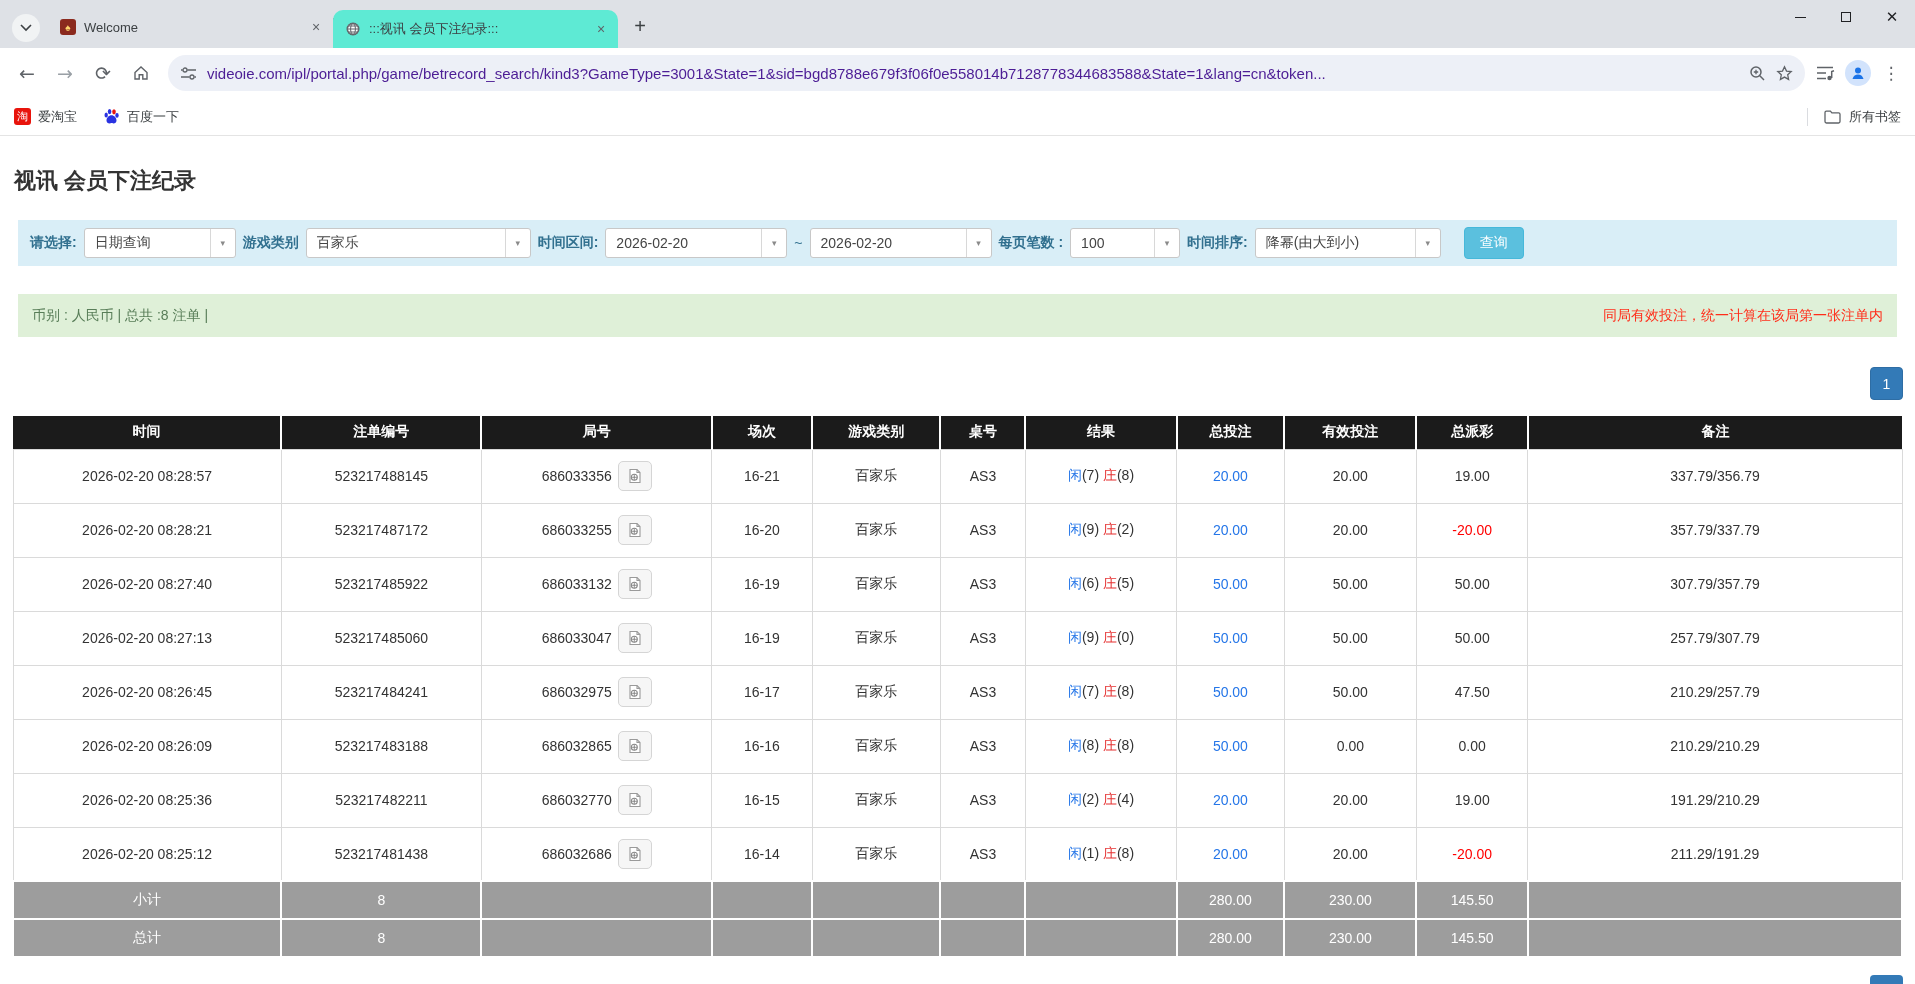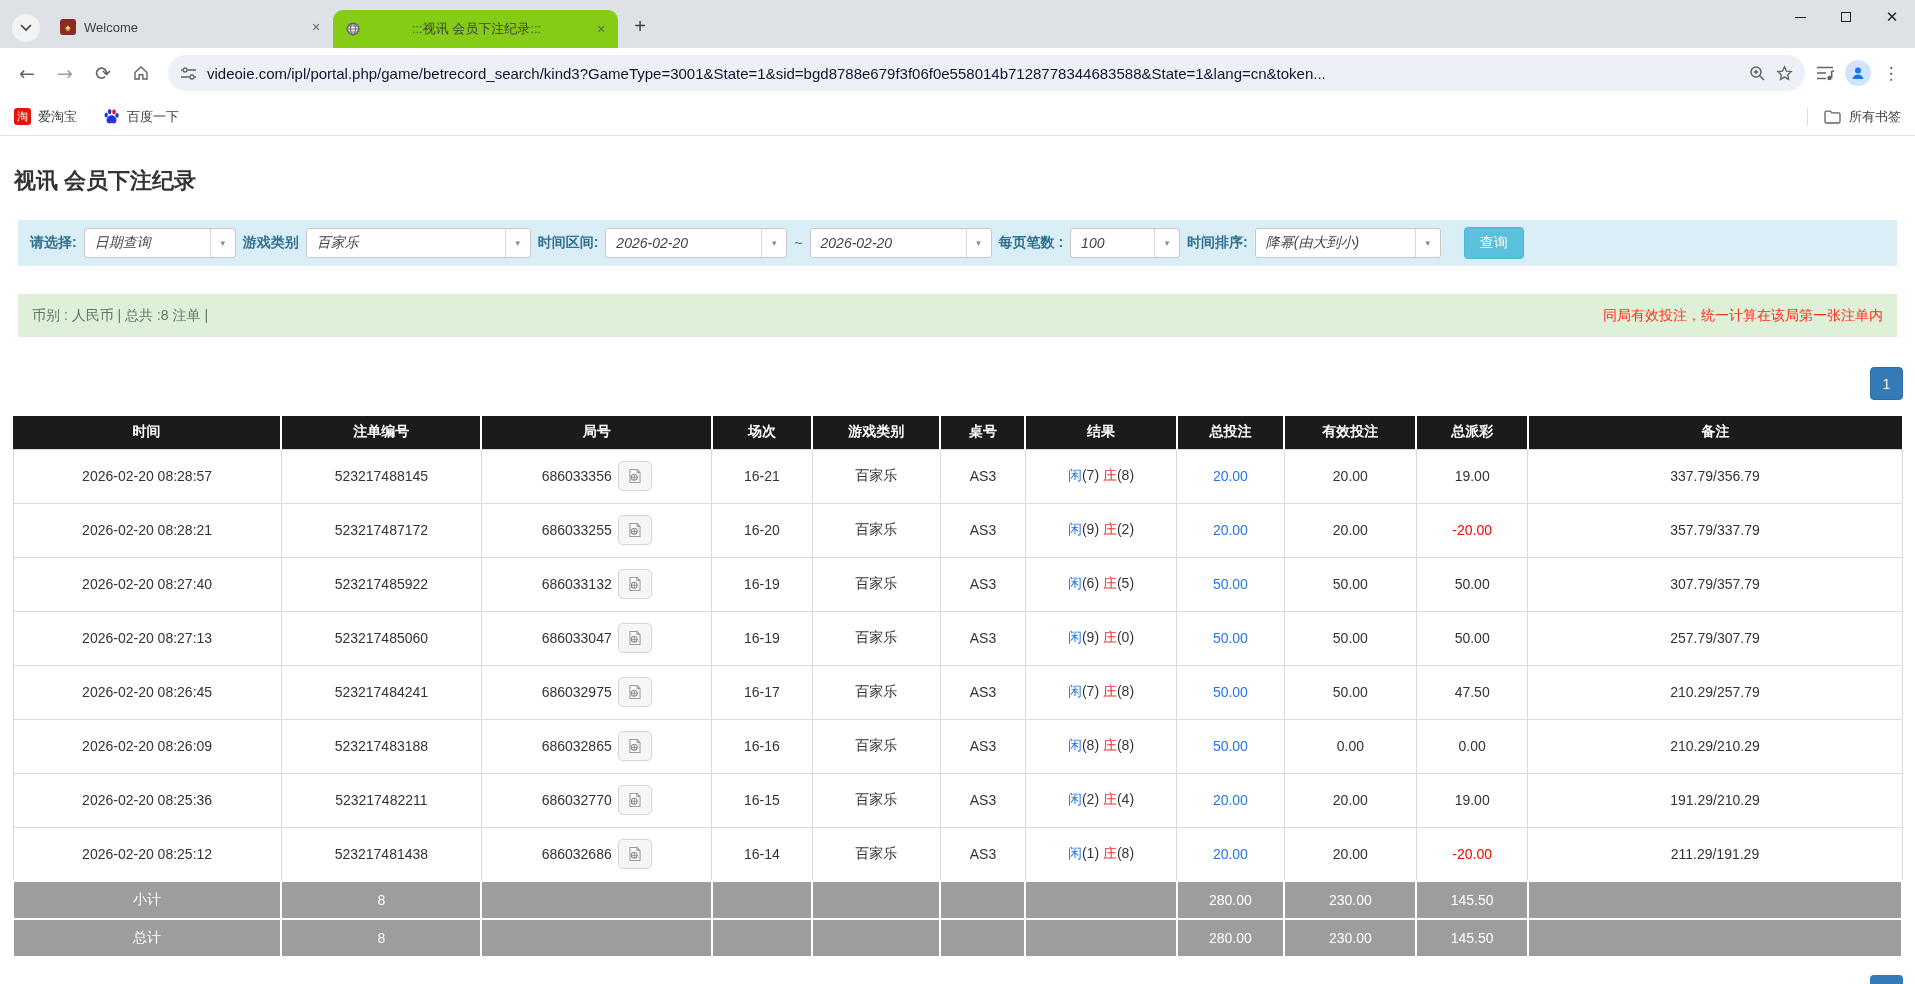--- a/index.html
+++ b/index.html
@@ -5,49 +5,49 @@
   * { margin:0; padding:0; box-sizing:border-box; }
   html,body { width:1915px; height:984px; overflow:hidden; }
   body { font-family:"Liberation Sans", sans-serif; background:#fff; position:relative; }
 
   
   .tabbar { height:48px; background:#dee1e6; display:flex; align-items:flex-end; position:relative; padding-left:8px; }
   .tab-search-btn { width:28px; height:28px; border-radius:14px; background:#f1f3f4; display:flex; align-items:center; justify-content:center; margin:0 8px 6px 4px; cursor:pointer; }
   .tab { width:285px; height:38px; display:flex; align-items:center; gap:8px; padding:0 8px 0 12px; border-radius:10px 10px 0 0; font-size:13px; color:#3c4043; position:relative; }
   .tab.inactive { height:34px; margin-bottom:4px; }
   .tab.inactive:after { content:""; position:absolute; right:-1px; top:8px; height:18px; width:1px; background:#9aa0a6; }
-  .tab.active { background:#84cc16;text-align:center; }
+  .tab.active { background:#5eead4; }
   .tab .tab-title { flex:1; white-space:nowrap; overflow:hidden; }
   .tab-close { width:18px; height:18px; border-radius:50%; display:flex; align-items:center; justify-content:center; color:#5f6368; font-size:14px; cursor:pointer; }
   .newtab-btn { width:28px; height:28px; margin:0 0 8px 8px; display:flex; align-items:center; justify-content:center; font-size:20px; color:#3c4043; cursor:pointer; }
   .favicon { width:16px; height:16px; border-radius:3px; background:#8b2a1e; color:#ffd76e; font-size:10px; display:flex; align-items:center; justify-content:center; flex:0 0 16px; }
   .win-controls { position:absolute; right:0; top:0; height:34px; display:flex; }
   .win-btn { width:46px; height:34px; display:flex; align-items:center; justify-content:center; color:#202124; font-size:15px; cursor:pointer; }
   .win-max-glyph { width:10px; height:10px; border:1px solid #202124; }
   .win-min-glyph { width:11px; height:1px; background:#202124; }
 
   .toolbar { height:50px; background:#fff; display:flex; align-items:center; padding:0 10px; gap:4px; }
   .nav-btn { width:34px; height:34px; border-radius:50%; display:flex; align-items:center; justify-content:center; font-size:19px; color:#5f6368; cursor:pointer; font-family:"DejaVu Sans", sans-serif; }
   .omnibox { flex:1; height:36px; background:#edf0f7; border-radius:18px; display:flex; align-items:center; padding:0 12px; gap:10px; margin:0 6px; }
-  .omnibox .url-text { flex:1; font-size:15px; color:#0f172a; white-space:nowrap; overflow:hidden; }
+  .omnibox .url-text { flex:1; font-size:15px; color:#4c1d95; white-space:nowrap; overflow:hidden; }
   .right-icons { display:flex; align-items:center; gap:10px; padding-right:4px; }
   .avatar { width:26px; height:26px; border-radius:50%; background:#d2e3fc; display:flex; align-items:center; justify-content:center; cursor:pointer; }
   .kebab { font-size:17px; color:#5f6368; cursor:pointer; width:20px; text-align:center; font-family:"DejaVu Sans", sans-serif; }
 
   .bookmarks { height:38px; background:#fff; border-bottom:1px solid #e4e4e4; display:flex; align-items:center; padding:0 14px; font-size:13px; color:#3c4043; }
   .bm-item { display:flex; align-items:center; gap:7px; margin-right:26px; cursor:pointer; }
   .taobao-ico { width:17px; height:17px; background:#e8140c; border-radius:3px; color:#fff; font-size:11px; display:flex; align-items:center; justify-content:center; }
   .bm-right { margin-left:auto; display:flex; align-items:center; gap:8px; border-left:1px solid #dadce0; padding-left:16px; cursor:pointer; }
 
   
   .page-title { font-size:22px; font-weight:700; color:#333; margin:30px 14px 24px; }
 
   .filter-bar { margin:0 18px; height:46px; background:#d9eef7; display:flex; align-items:center; padding:0 12px; gap:7px; font-size:14px; }
   .f-label { color:#31708f; font-weight:bold; white-space:nowrap; }
-  .combo { background:#fff; border:1px solid #c8c8c8; border-radius:3px; height:30px; display:flex; align-items:center; cursor:pointer;font-style:italic; }
+  .combo { background:#fff; border:1px solid #c8c8c8; border-radius:3px; height:30px; display:flex; align-items:center; cursor:pointer; }
   .combo .combo-val { padding:0 10px; color:#444; white-space:nowrap; flex:1; }
   .combo .combo-arrow { width:25px; align-self:stretch; border-left:1px solid #d8d8d8; display:flex; align-items:center; justify-content:center; color:#8a8a8a; font-size:9px; font-family:"DejaVu Sans", sans-serif; }
   .tilde { color:#31708f; }
   .search-btn { background:#5bc0de; border:1px solid #46b8da; color:#fff; height:32px; padding:0 15px; border-radius:4px; font-size:14px; margin-left:16px; cursor:pointer; }
 
   .summary-bar { margin:28px 18px 0; height:43px; background:#dff0d8; display:flex; align-items:center; justify-content:space-between; padding:1px 14px; font-size:14px; }
   .summary-left { color:#587d58; }
   .summary-right { color:#ff2d1a; }
 
   .pagination-top { display:flex; justify-content:flex-end; margin:30px 12px 16px; }

